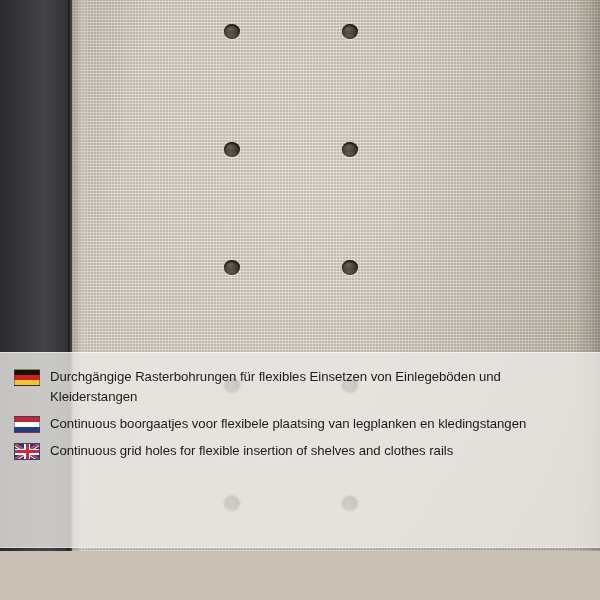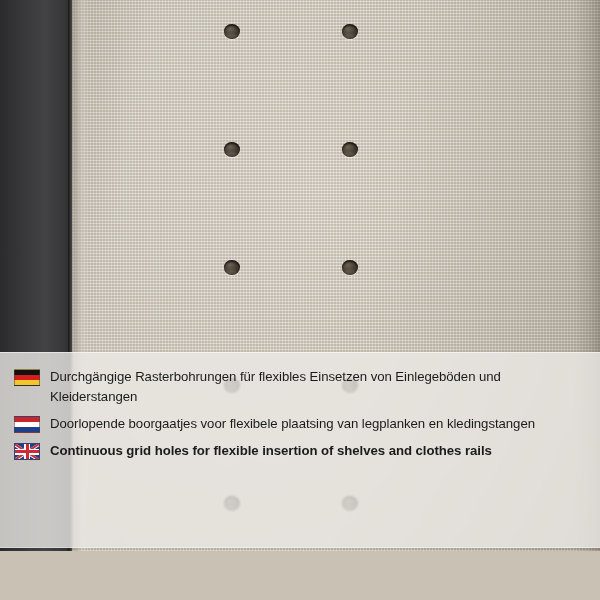--- a/index.html
+++ b/index.html
@@ -115,21 +115,21 @@
     display: flex;
     flex-direction: column;
     justify-content: flex-start;
   }
 
   .cap-row {
     display: flex;
     align-items: flex-start;
     margin-bottom: 7px;
   }
-  .cap-row:last-child { margin-bottom: 2px; font-weight: bold; }
+  .cap-row:last-child { margin-bottom: 2px; }
 
   .flag {
     flex: 0 0 auto;
     width: 26px;
     height: 17px;
     margin-right: 10px;
     margin-top: 2px;
     border: 1px solid rgba(70,70,70,0.55);
     box-sizing: border-box;
     position: relative;
@@ -244,21 +244,21 @@
   <div class="caption-overlay">
 
     <div class="cap-row">
       <span class="flag flag-de"></span>
       <span class="cap-text">Durchgängige Rasterbohrungen für flexibles Einsetzen von Einlegeböden und Kleiderstangen</span>
     </div>
 
 
     <div class="cap-row">
       <span class="flag flag-nl"></span>
-      <span class="cap-text">Doorlopende boorgaatjes voor flexibele plaatsing van legplanken en kledingstangen</span>
+      <span class="cap-text">Continuous boorgaatjes voor flexibele plaatsing van legplanken en kledingstangen</span>
     </div>
 
 
     <div class="cap-row">
       <span class="flag flag-gb">
         <span class="uj">
           <span class="uj-diag"></span>
           <span class="uj-diag2"></span>
           <span class="uj-diag-r"></span>
           <span class="uj-diag-r2"></span>

